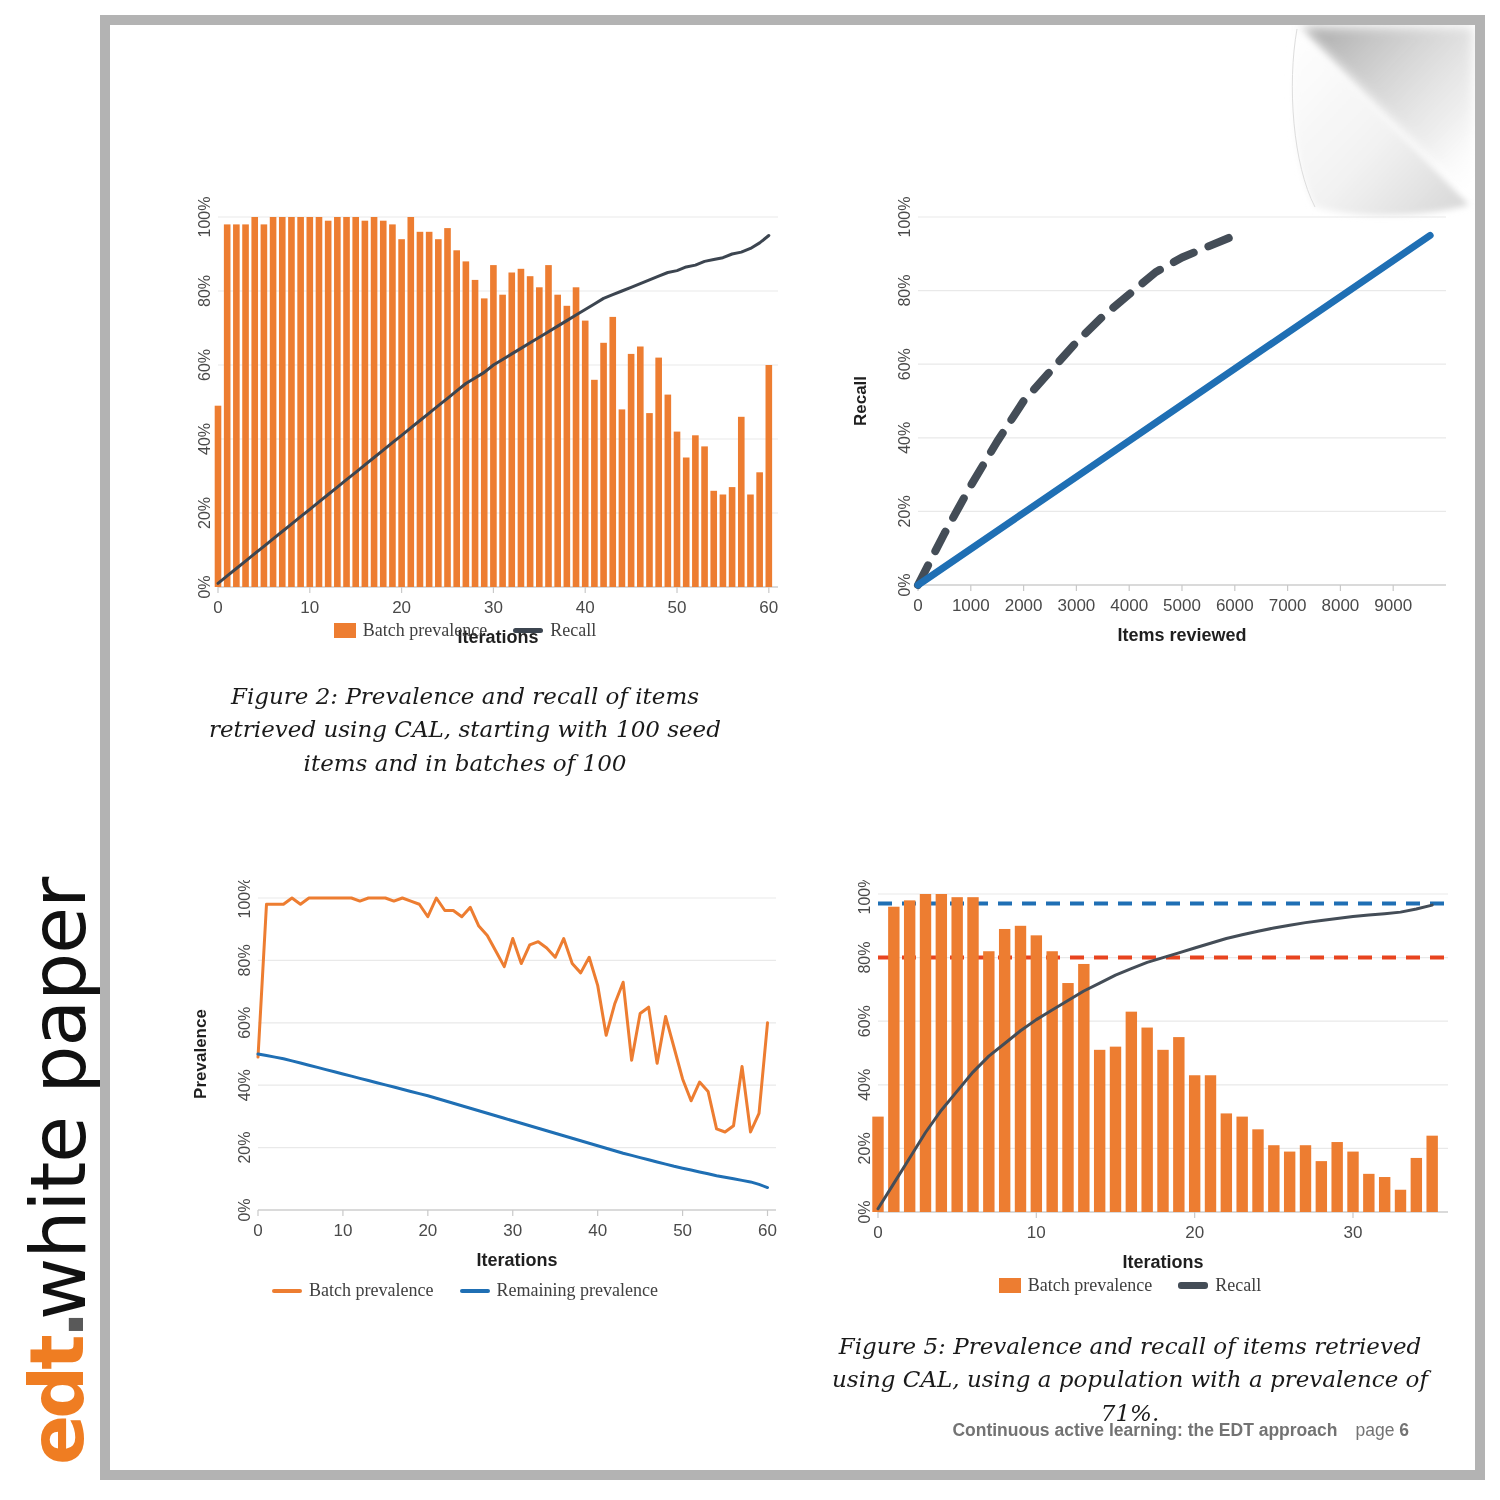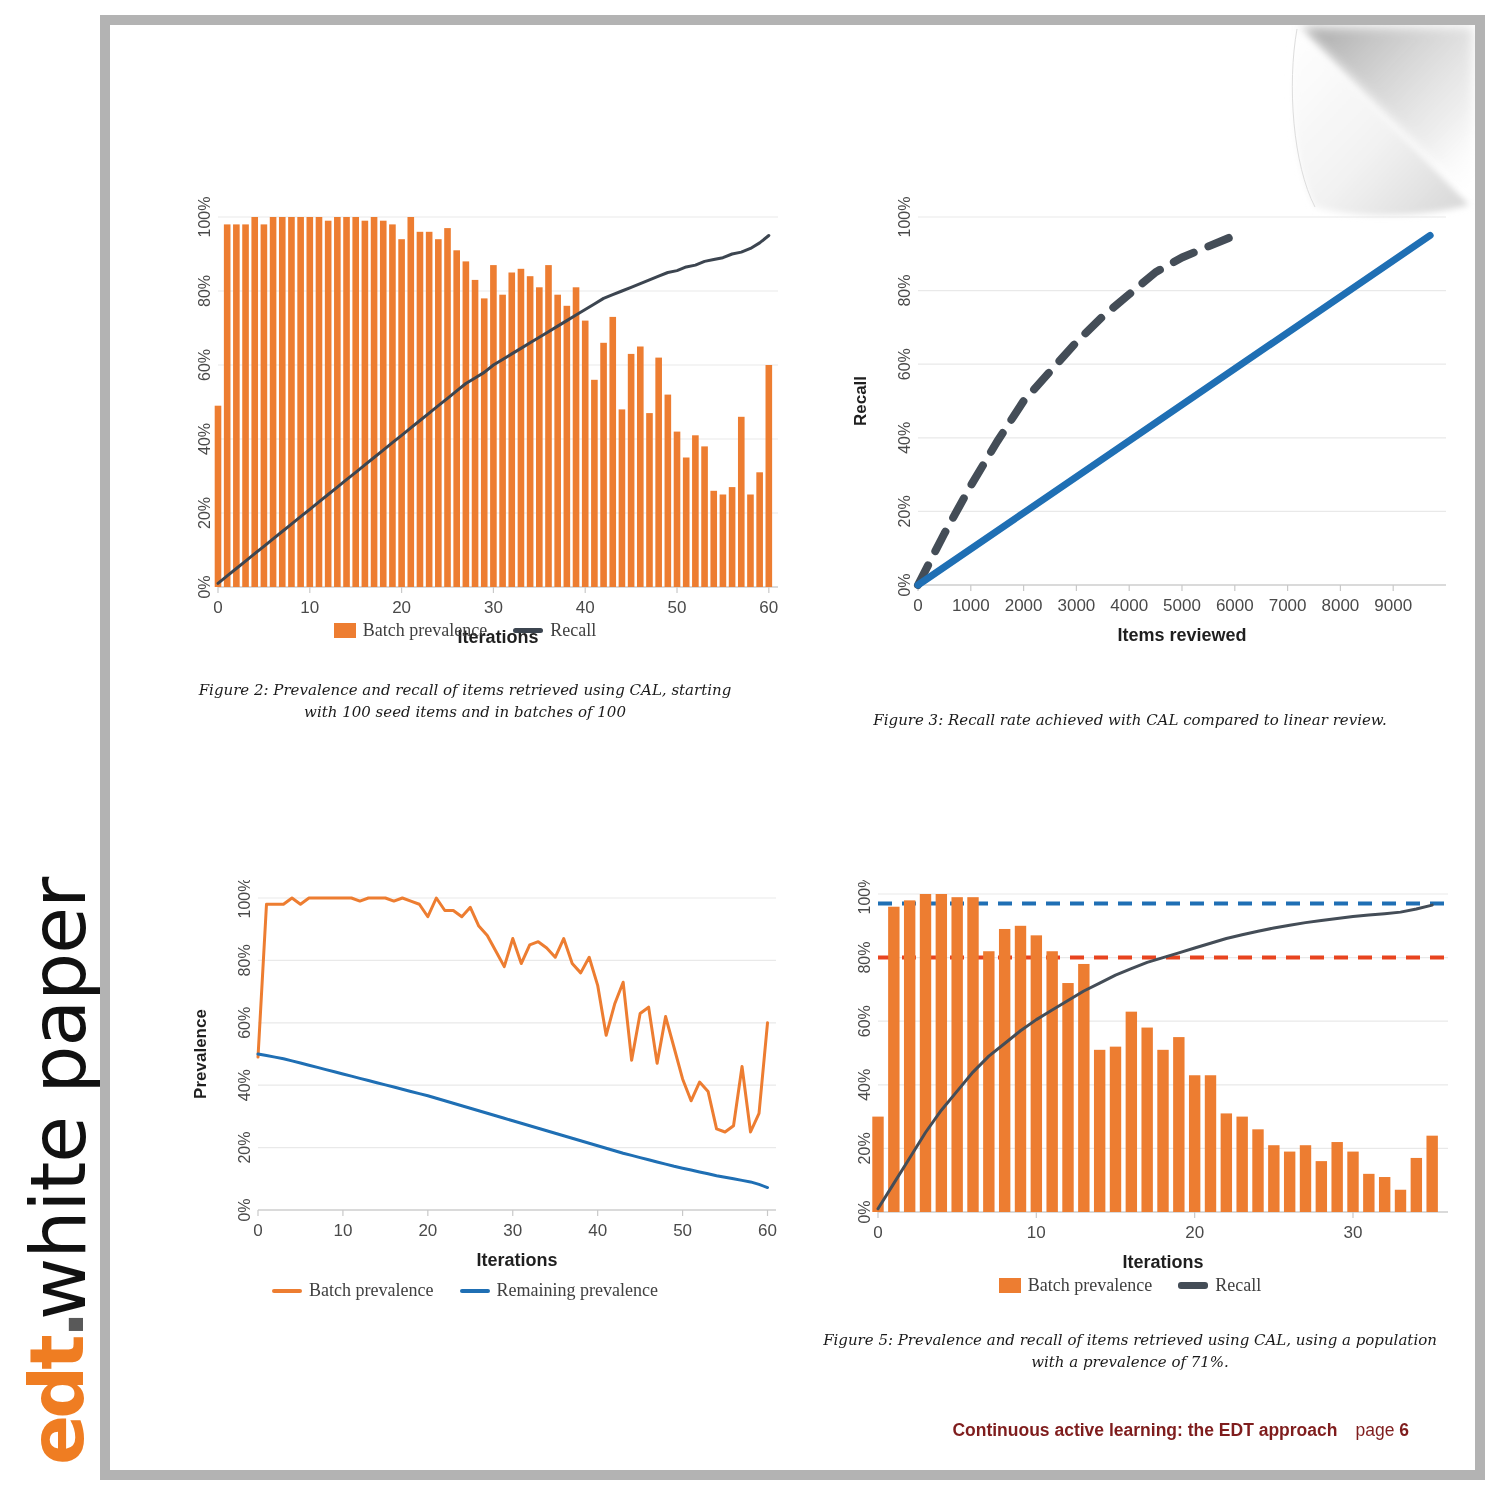--- a/index.html
+++ b/index.html
@@ -65,30 +65,30 @@
   .sw-line{ width:30px; height:5px; display:inline-block; border-radius:3px; }
   .sw-line.dark{ background:#3c4550; }
   .sw-line.blue{ background:#1f6fb4; }
   .sw-line.orange{ background:#ed7d31; height:4px; }
   .sw-line.thick{ height:7px; background:#444d57; }
 
   .caption{
     position:absolute;
     font-family:"DejaVu Serif", serif;
     font-style:italic;
-    font-size:15px;
+    font-size:23px;
     line-height:1.45;
     color:#1a1a1a;
     text-align:center;
   }
 
   #footer{
     position:absolute;
     right:66px; top:1395px;
-    font-size:17.5px; color:#7f1d1d;
+    font-size:17.5px; color:#737373;
     white-space:nowrap;
   }
   #footer .ftitle{ font-weight:bold; }
   #footer .fpage{ font-weight:400; margin-left:18px; }
   #footer .fnum{ font-weight:bold; }
 
   svg{ display:block; }
 </style>
 </head>
 <body>
@@ -240,21 +240,20 @@
           <text x="487.59999999999997" y="416" text-anchor="middle" font-size="17" fill="#4a4a4a" font-family="&quot;Liberation Sans&quot;, sans-serif">7000</text>
           <line x1="540.4000000000001" y1="390" x2="540.4000000000001" y2="396" stroke="#c9c9c9" stroke-width="1.2"></line>
           <text x="540.4000000000001" y="416" text-anchor="middle" font-size="17" fill="#4a4a4a" font-family="&quot;Liberation Sans&quot;, sans-serif">8000</text>
           <line x1="593.2" y1="390" x2="593.2" y2="396" stroke="#c9c9c9" stroke-width="1.2"></line>
           <text x="593.2" y="416" text-anchor="middle" font-size="17" fill="#4a4a4a" font-family="&quot;Liberation Sans&quot;, sans-serif">9000</text>
           <text x="382" y="446" text-anchor="middle" font-size="18" font-weight="bold" fill="#1f1f1f" font-family="&quot;Liberation Sans&quot;, sans-serif">Items reviewed</text>
           <text x="62" y="206" text-anchor="middle" dominant-baseline="middle" font-size="17" font-weight="bold" fill="#1f1f1f" font-family="&quot;Liberation Sans&quot;, sans-serif" transform="rotate(-90 62 206)">Recall</text>
           <path d="M 118.00 390.00 L 144.40 338.48 L 170.80 290.64 L 197.20 246.48 L 223.60 206.00 L 250.00 176.56 L 276.40 147.12 L 302.80 121.36 L 329.20 99.28 L 355.60 77.20 L 382.00 62.48 L 408.40 51.44 L 434.80 40.40" fill="none" stroke="#444d57" stroke-width="8" stroke-linecap="round" stroke-linejoin="round" stroke-dasharray="22 16"></path>
           <path d="M 118.00 390.00 L 630.16 40.40" fill="none" stroke="#1f6fb4" stroke-width="7" stroke-linecap="round" stroke-linejoin="round"></path>
         </svg>
-      <div class="caption" style="top:515px; left:0px; width:660px;">Figure 3: Recall rate achieved with CAL compared to linear review.</div>
     </div>
 
     <div class="fig" id="fig4" style="left:30px; top:855px; width:650px; height:520px;">
       <svg id="svg-fig4" width="650" height="400">
           <line x1="118" y1="330" x2="636" y2="330" stroke="#e9e9e9" stroke-width="1.2"></line>
           <text x="106" y="330" text-anchor="middle" dominant-baseline="middle" font-size="16" fill="#4a4a4a" font-family="&quot;Liberation Sans&quot;, sans-serif" transform="rotate(-90 106 330)">0%</text>
           <line x1="118" y1="267.6" x2="636" y2="267.6" stroke="#e9e9e9" stroke-width="1.2"></line>
           <text x="106" y="267.6" text-anchor="middle" dominant-baseline="middle" font-size="16" fill="#4a4a4a" font-family="&quot;Liberation Sans&quot;, sans-serif" transform="rotate(-90 106 267.6)">20%</text>
           <line x1="118" y1="205.2" x2="636" y2="205.2" stroke="#e9e9e9" stroke-width="1.2"></line>
           <text x="106" y="205.2" text-anchor="middle" dominant-baseline="middle" font-size="16" fill="#4a4a4a" font-family="&quot;Liberation Sans&quot;, sans-serif" transform="rotate(-90 106 205.2)">40%</text>

